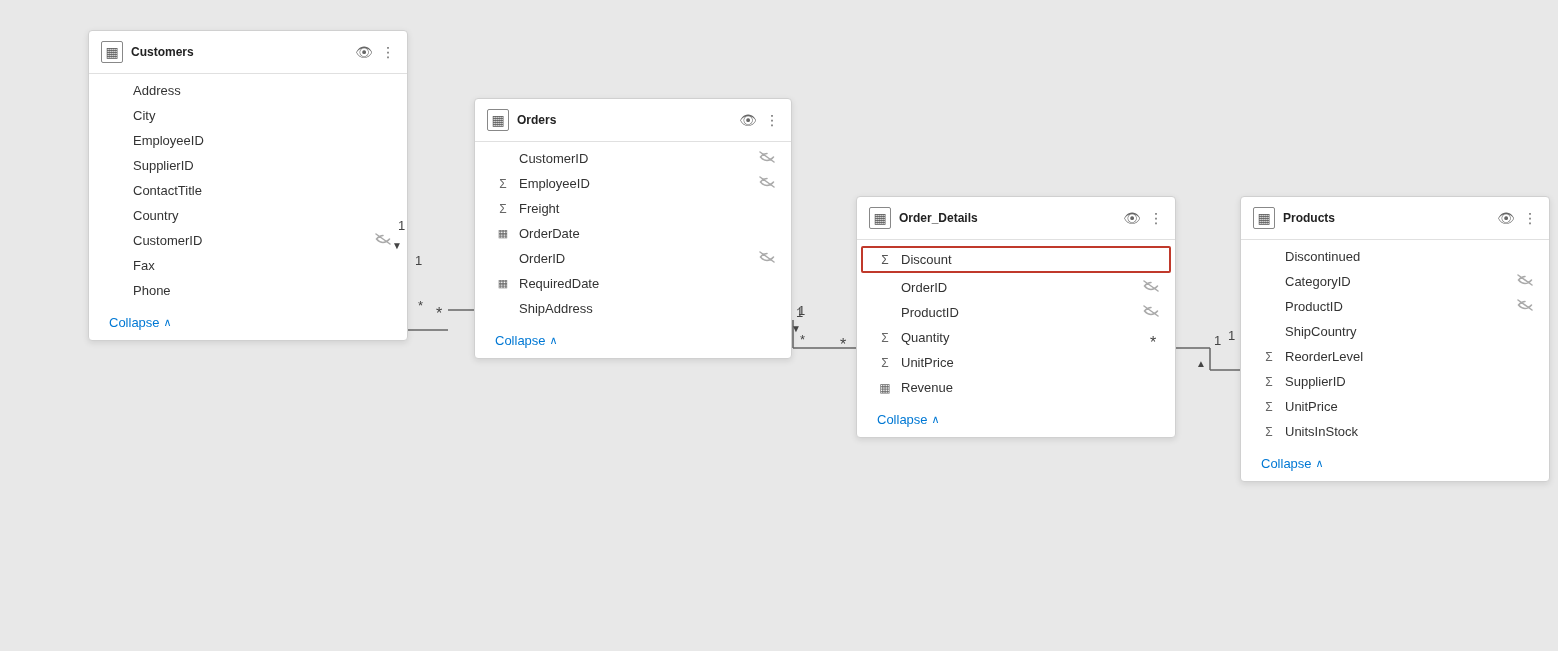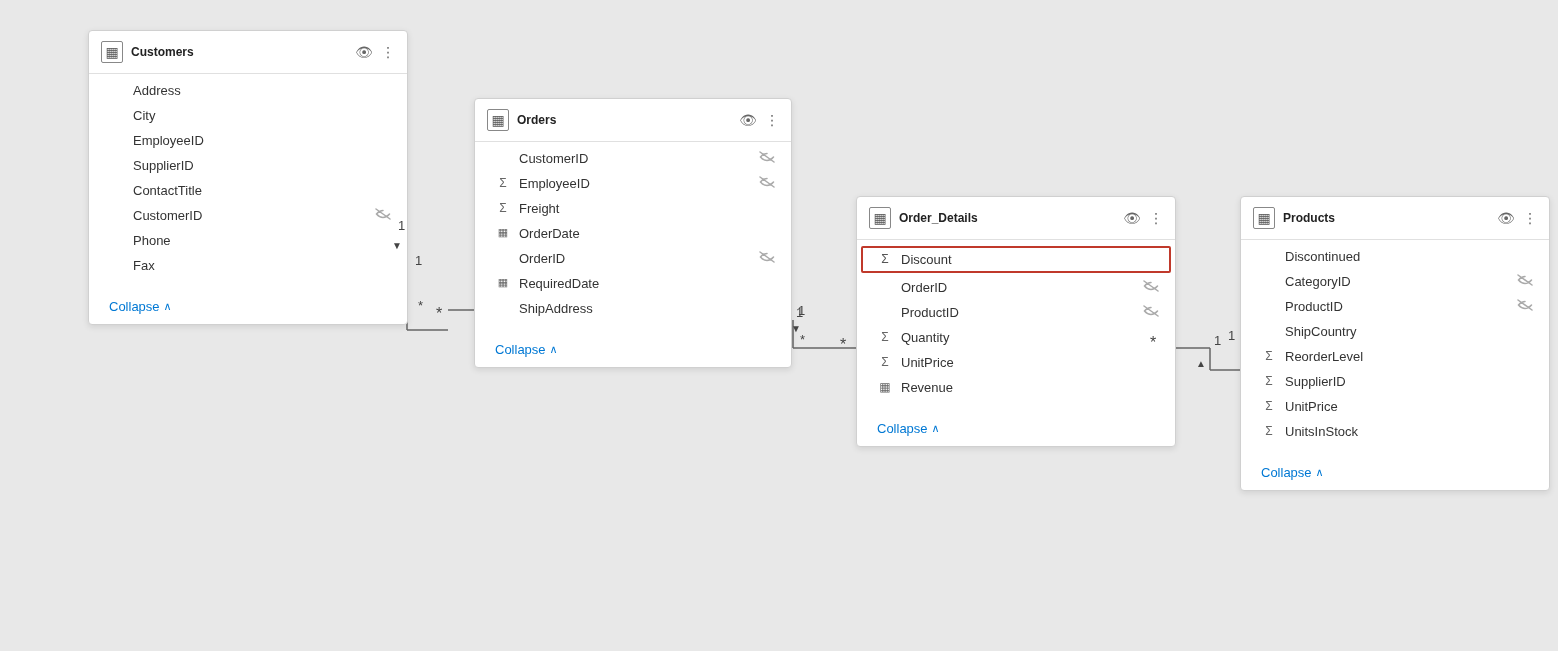--- a/index.html
+++ b/index.html
@@ -66,21 +66,21 @@
       cursor: pointer;
       font-size: 14px;
     }
 
     .table-body {
       padding: 4px 0;
     }
 
     .field-row {
       display: flex;
-      align-items: flex-start;
+      align-items: center;
       padding: 5px 16px 5px 20px;
       gap: 8px;
       color: #333;
       font-size: 13px;
     }
 
     .field-icon {
       font-size: 12px;
       color: #666;
       width: 16px;
@@ -98,21 +98,20 @@
     }
 
     .collapse-btn {
       padding: 8px 16px 10px 20px;
       color: #0078d4;
       cursor: pointer;
       font-size: 13px;
       display: flex;
       align-items: center;
       gap: 4px;
-      margin-top: 9px;
     }
 
     .collapse-chevron {
       font-size: 11px;
     }
 
     
     .field-row.highlighted {
       border: 2px solid #c0392b;
       border-radius: 2px;
@@ -193,34 +192,38 @@
       <div class="field-row">
         <span class="field-icon"></span>
         <span class="field-name">SupplierID</span>
       </div>
       <div class="field-row">
         <span class="field-icon"></span>
         <span class="field-name">ContactTitle</span>
       </div>
       <div class="field-row">
         <span class="field-icon"></span>
+        <span class="field-name">Country</span>
+      </div>
+      <div class="field-row">
+        <span class="field-icon"></span>
         <span class="field-name">CustomerID</span>
         <span class="field-eye">
           <svg width="16" height="12" viewBox="0 0 16 12" fill="none" xmlns="http://www.w3.org/2000/svg">
             <path d="M1 1L15 11M8 2.5C4.5 2.5 1.5 6 1.5 6C1.5 6 4.5 9.5 8 9.5C11.5 9.5 14.5 6 14.5 6" stroke="#aaa" stroke-width="1.5" stroke-linecap="round"></path>
           </svg>
         </span>
       </div>
       <div class="field-row">
         <span class="field-icon"></span>
+        <span class="field-name">Fax</span>
+      </div>
+      <div class="field-row">
+        <span class="field-icon"></span>
         <span class="field-name">Phone</span>
-      </div>
-      <div class="field-row">
-        <span class="field-icon"></span>
-        <span class="field-name">Fax</span>
       </div>
     </div>
     <div class="collapse-btn">
       <span>Collapse</span>
       <span class="collapse-chevron">∧</span>
     </div>
   </div>
 
   <div style="position:absolute; left:398px; top:218px; font-size:13px; color:#444; z-index:10;">1</div>
   <div style="position:absolute; left:392px; top:240px; font-size:13px; color:#444; z-index:10; display:flex; flex-direction:column; align-items:center;">

